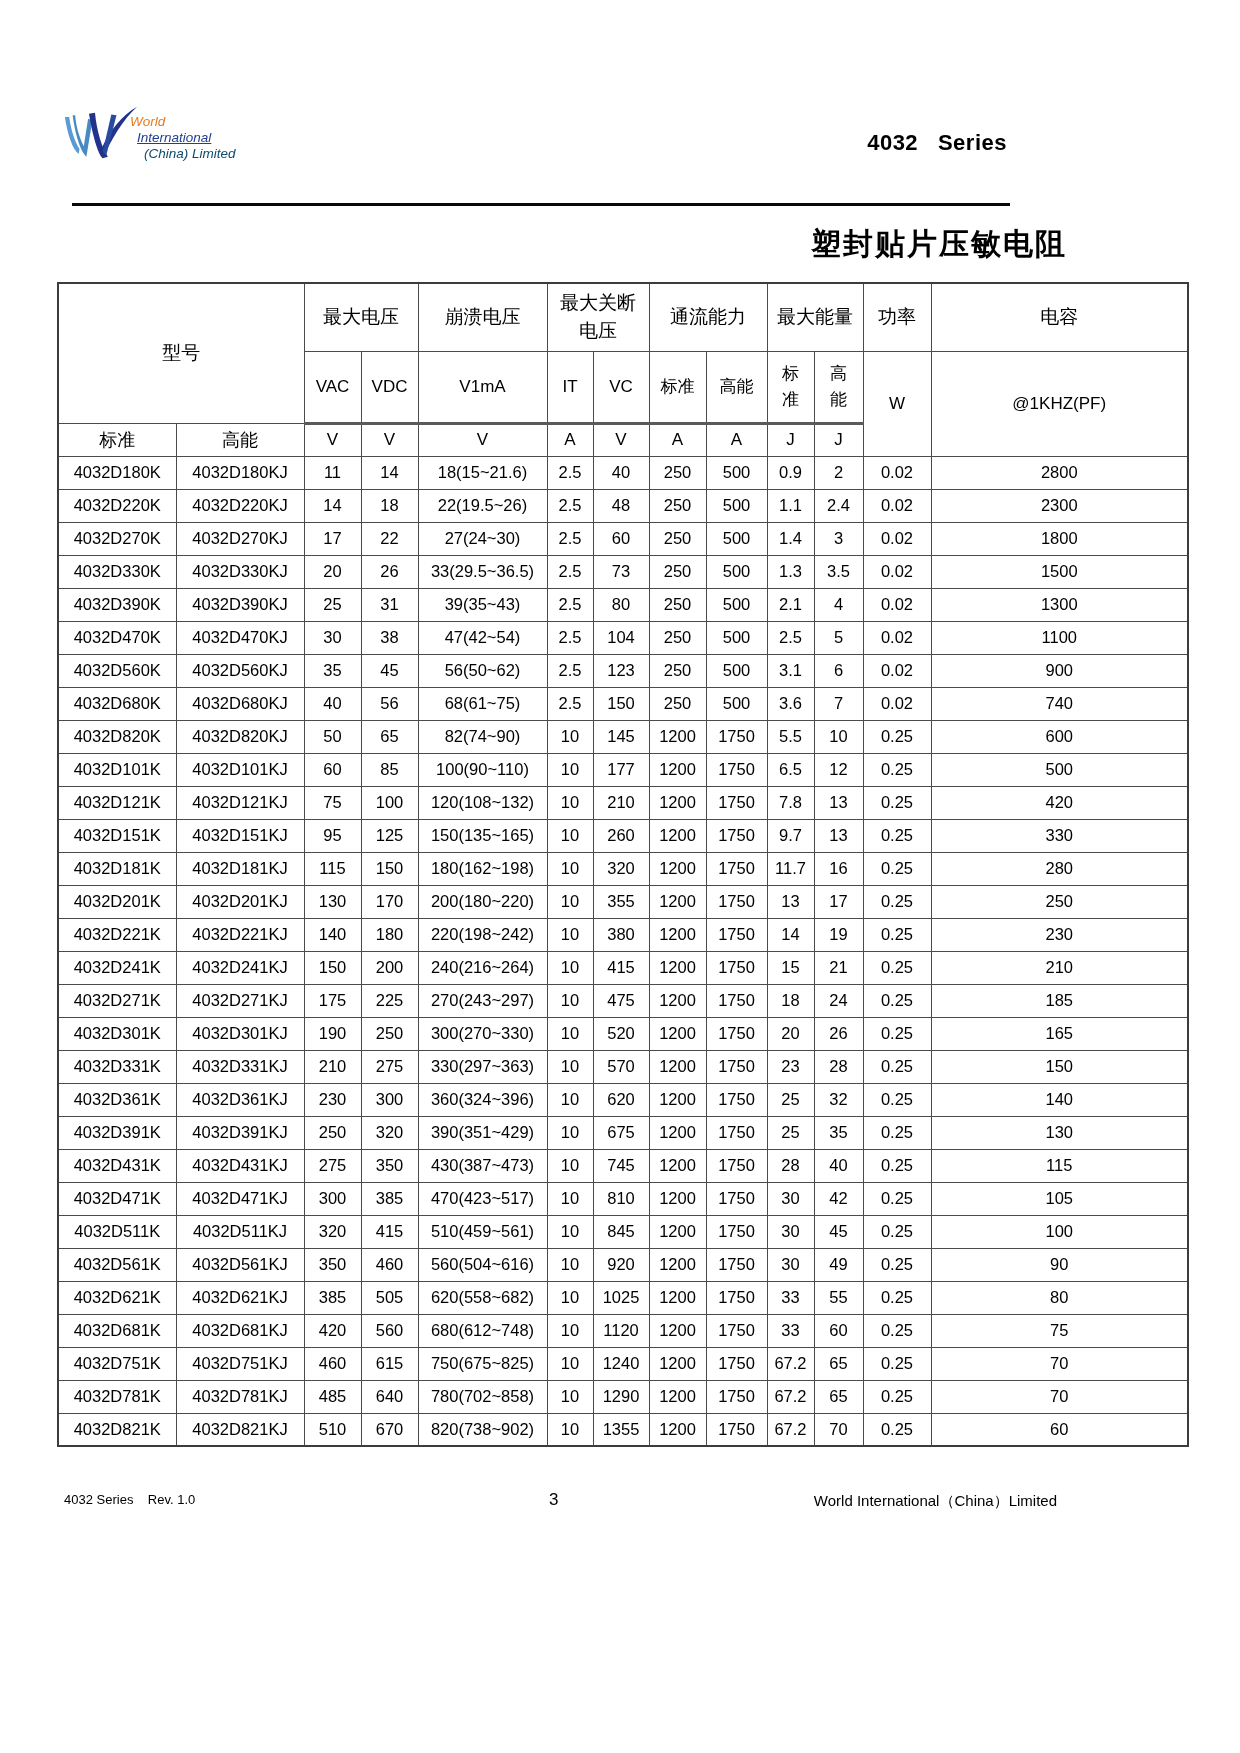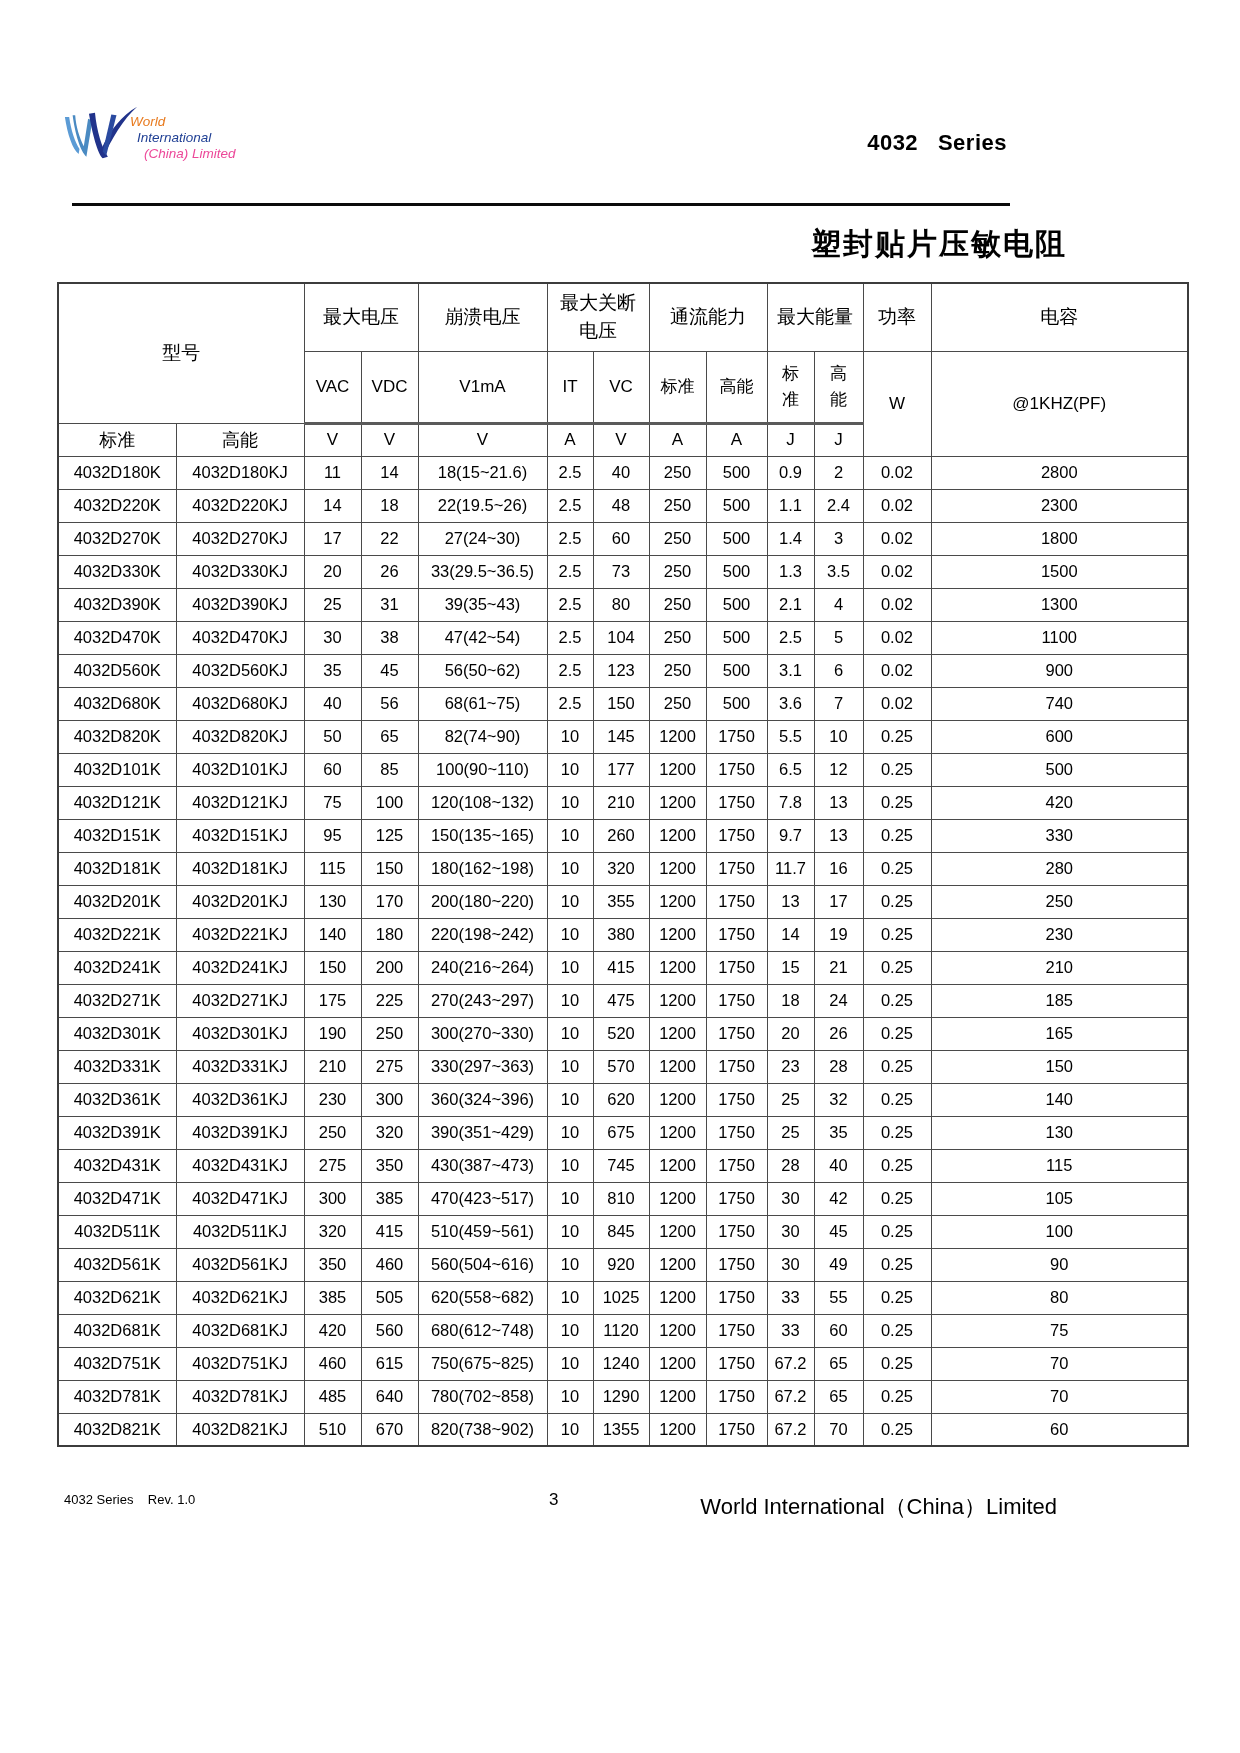--- a/index.html
+++ b/index.html
@@ -7,22 +7,22 @@
   body { font-family:"Liberation Sans", sans-serif; color:#000; }
   .page {
     position:relative; width:1240px; height:1753px; background:#ffffff;
     margin:0 auto; overflow:hidden;
   }
   
   .logo { position:absolute; left:58px; top:100px; display:flex; align-items:flex-start; }
   .logo-mark { width:86px; height:72px; }
   .logo-text { margin-left:-14px; margin-top:14px; font-style:italic; font-size:13.5px; line-height:16px; }
   .logo-line1 { color:#e87a1e; padding-left:0; }
-  .logo-line2 { color:#1f3f94; padding-left:7px; }
-  .logo-line3 { color:#ec4899; padding-left:14px; }
+  .logo-line2 { color:#1f3f94; padding-left:7px;text-decoration:underline; }
+  .logo-line3 { color:#0c4a6e; padding-left:14px; }
   .series-title {
     position:absolute; top:130px; right:233px;
     font-size:22px; font-weight:bold; white-space:pre; letter-spacing:0.5px;
   }
   .header-rule { position:absolute; left:72px; top:203px; width:938px; height:3px; background:#0a0a0a; }
   .doc-title {
     position:absolute; left:57px; top:224px; width:1010px;
     text-align:right; font-size:30px; font-weight:bold; letter-spacing:2px;
   }
   
@@ -39,21 +39,21 @@
   thead tr.r2 th { height:72px; font-size:17px; }
   thead tr.r2 th { border-bottom:3px solid #5a5a5a; }
   thead tr.r2 th.tall { border-bottom:1px solid #4a4a4a; font-size:17px; }
   thead tr.r3 th { height:33px; font-size:17px; }
   thead tr.r3 th.cn { font-size:18px; }
   tbody td { height:33px; font-size:16.5px; }
   .preline { white-space:pre-line; line-height:1.5; }
   
   .footer-left  { position:absolute; left:64px;  top:1492px; font-size:13px; white-space:pre; }
   .footer-page  { position:absolute; left:549px; top:1490px; font-size:17px; }
-  .footer-right { position:absolute; right:183px; top:1492px; font-size:22px; }
+  .footer-right { position:absolute; right:183px; top:1492px; font-size:15px; }
 </style>
 </head>
 <body>
 
 <div class="page">
 
   <div class="logo">
     <svg class="logo-mark" viewBox="0 0 100 80">
       <path d="M8 18 C11 38 17 56 24 61 L25 55 C20 48 15 33 13 18 Z" fill="#5b9bd5"></path>
       <path d="M17 16 C20 38 26 58 33 64 L40 22 L35 20 L30 52 C25 42 21 30 20 16 Z" fill="#4a8ac2"></path>

